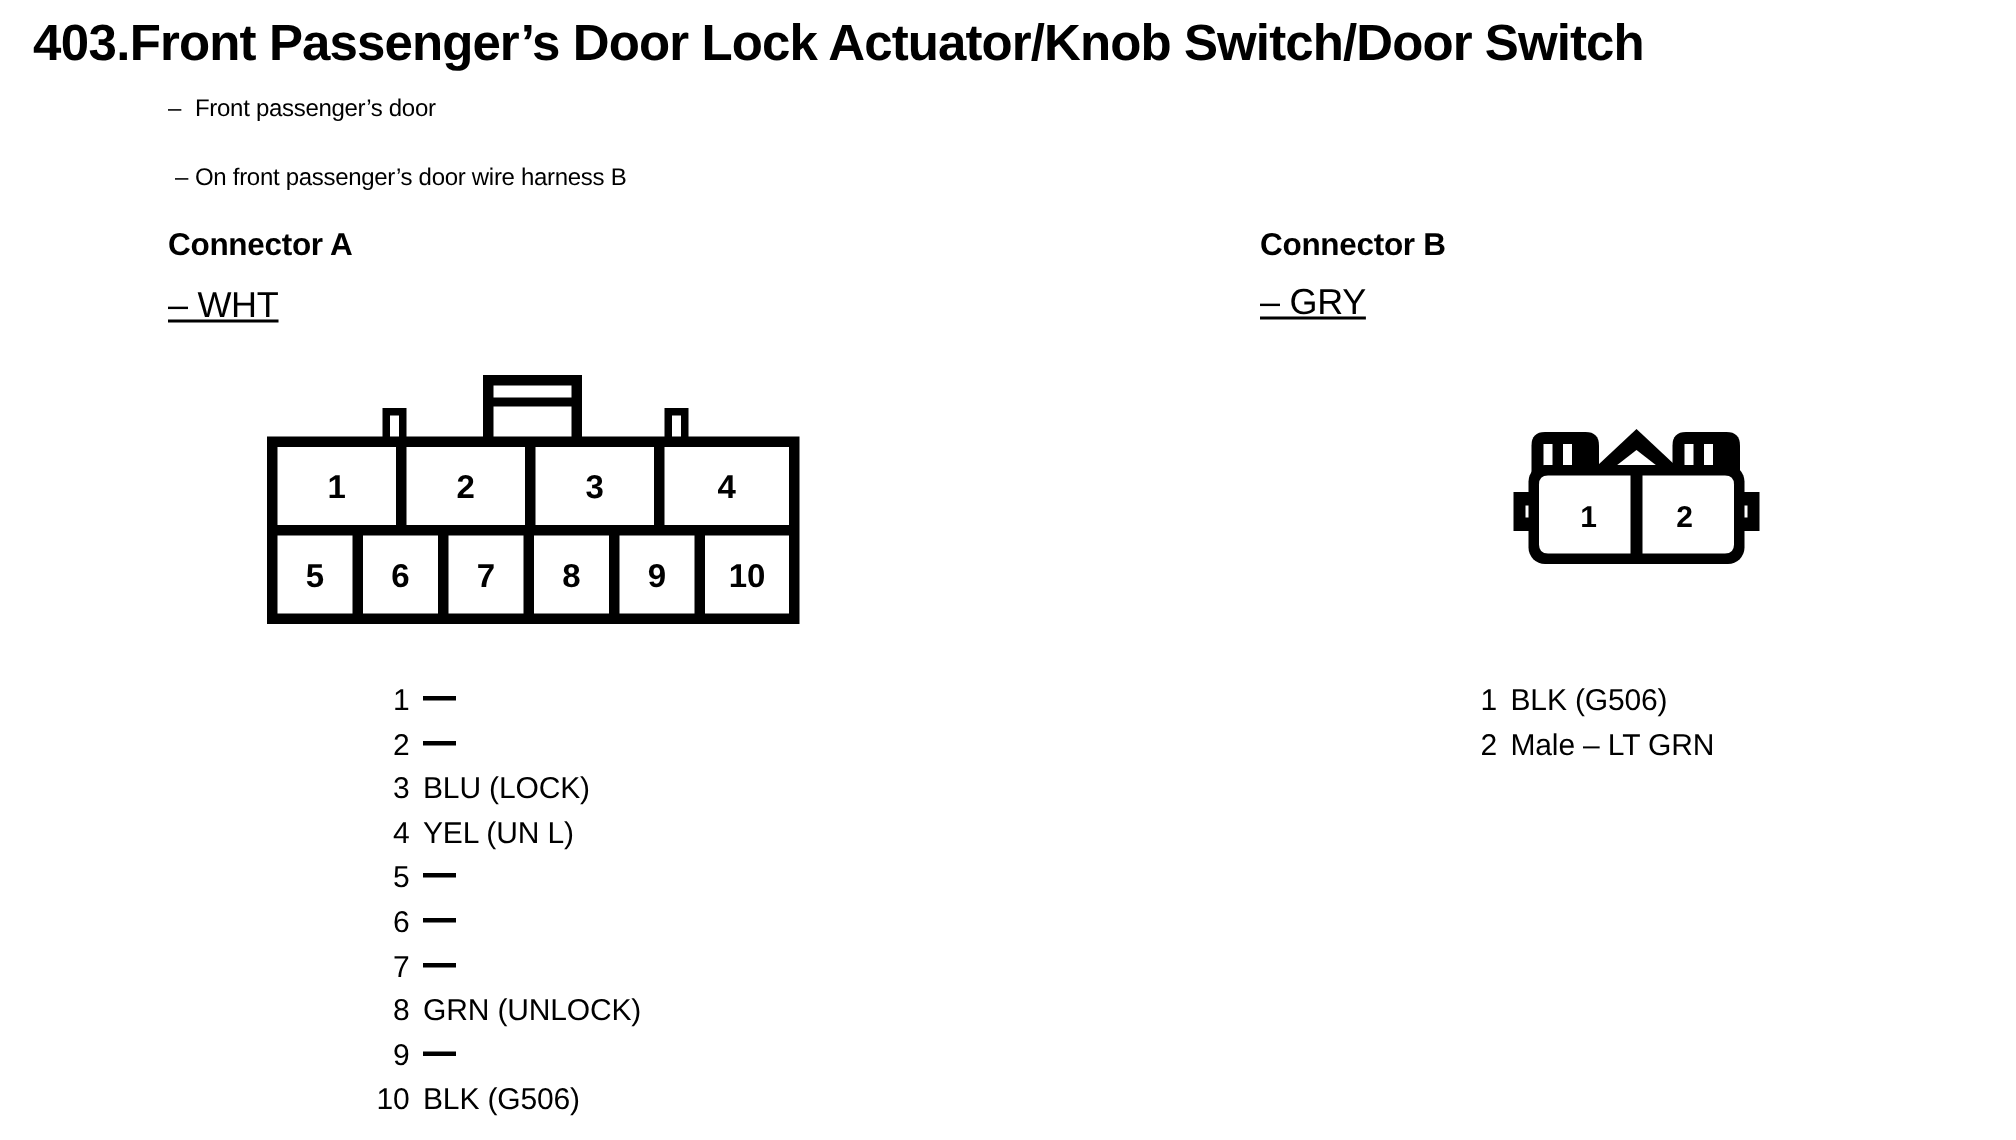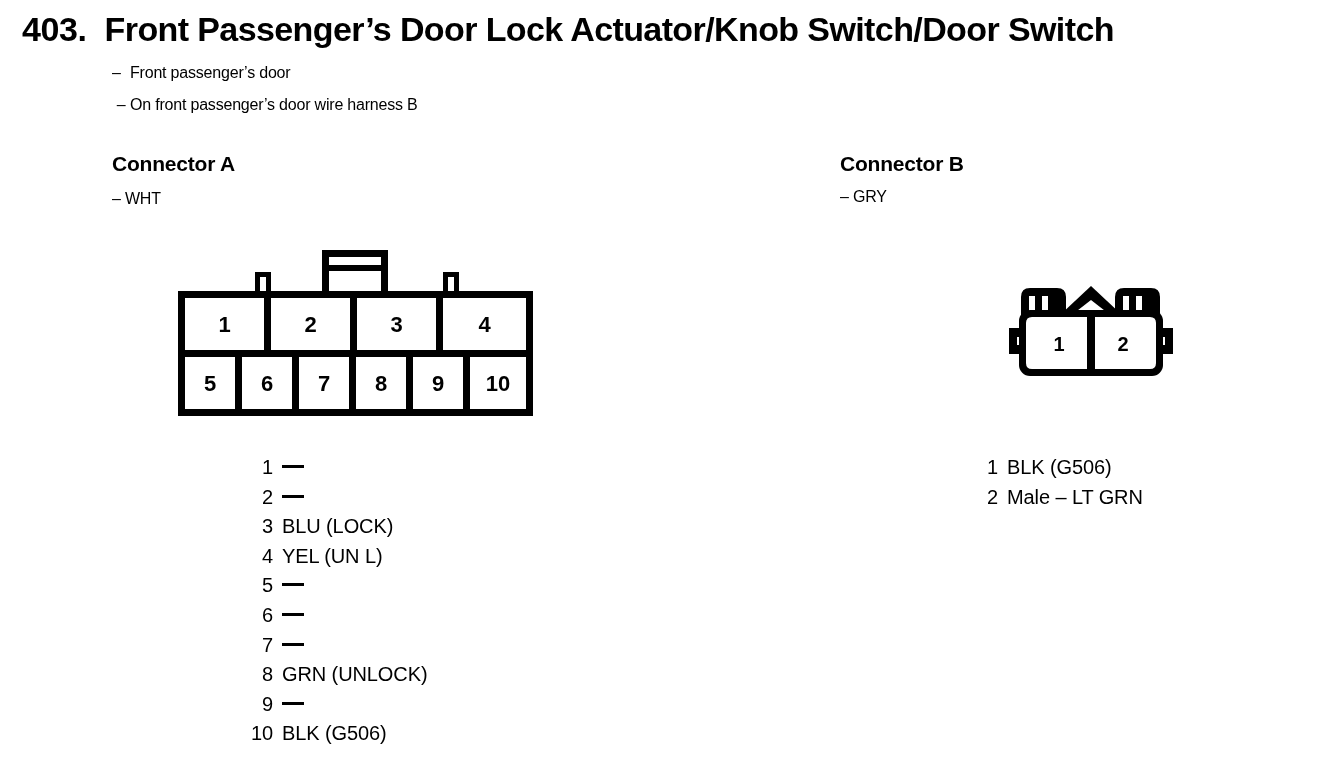--- a/index.html
+++ b/index.html
@@ -22,52 +22,52 @@
     left: 22px;
     top: 10px;
     display: flex;
     align-items: baseline;
     white-space: nowrap;
   }
   .title-num {
     font-size: 34px;
     font-weight: bold;
     letter-spacing: -0.4px;
-    margin-right: 18px;
   }
   .title-text {
     font-size: 34px;
     font-weight: bold;
     letter-spacing: -0.6px;
   }
 
   .subtitle {
     position: absolute;
     left: 112px;
     font-size: 16px;
     white-space: nowrap;
     letter-spacing: -0.2px;
   }
   .sub-1 { top: 64px; }
-  .sub-2 { top: 96px; text-align: center; }
+  .sub-2 { top: 110px; text-align: center; }
   .dash-lead { display: inline-block; width: 18px; }
 
   
   .conn-head {
     position: absolute;
     font-size: 21px;
     font-weight: bold;
     white-space: nowrap;
     letter-spacing: -0.2px;
   }
   .conn-sub {
     position: absolute;
-    font-size: 16px;
+    font-size: 24px;
     white-space: nowrap;
     letter-spacing: -0.2px;
+    text-decoration: underline;
   }
   #connA-head { left: 112px; top: 152px; }
   #connA-sub  { left: 112px; top: 190px; }
   #connB-head { left: 840px; top: 152px; }
   #connB-sub  { left: 840px; top: 188px; }
 
   
   #connA-drawing {
     position: absolute;
     left: 165px;

